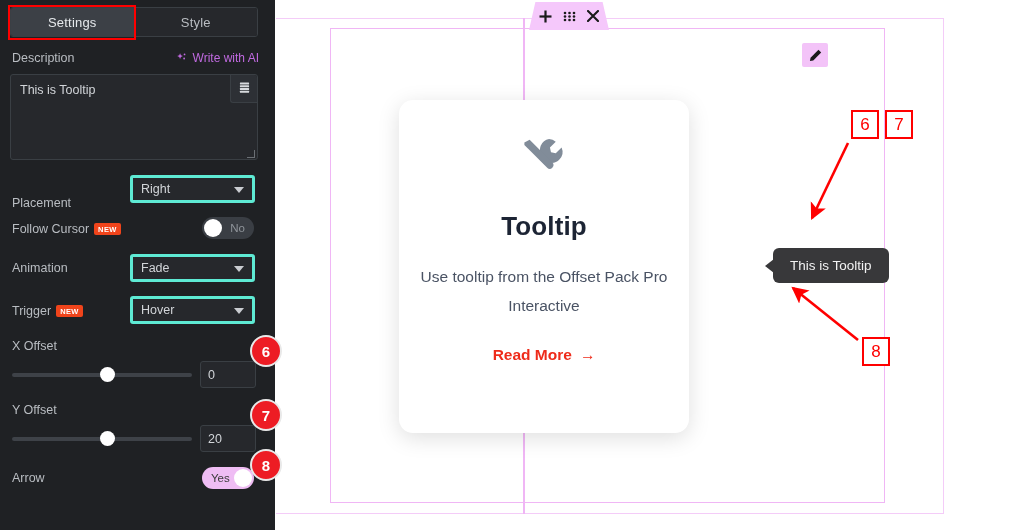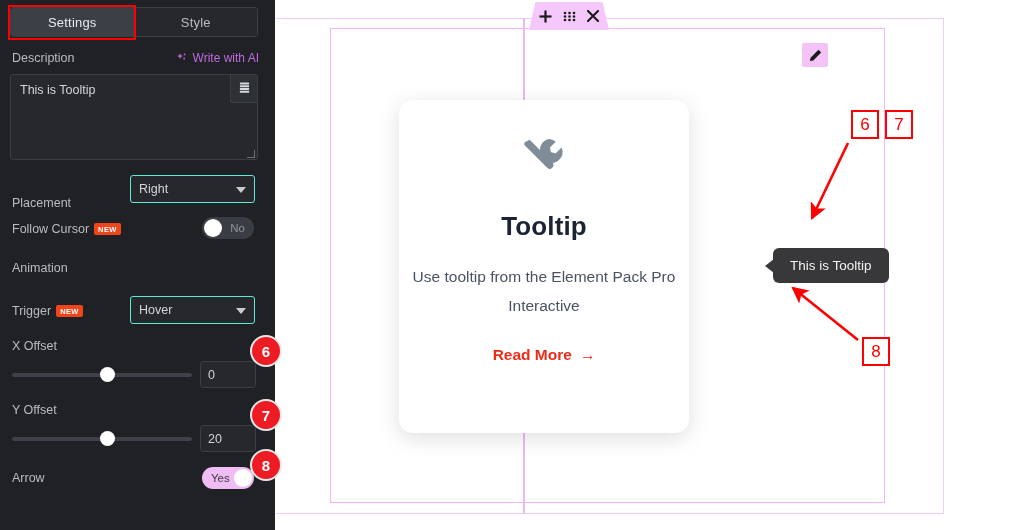--- a/index.html
+++ b/index.html
@@ -91,21 +91,21 @@
     width: 8px; height: 8px;
     border-right: 1px solid #6b7075;
     border-bottom: 1px solid #6b7075;
     transform: skewX(-0deg);
   }
 
   .select {
     position: absolute;
     width: 125px; height: 28px;
     background: #26282c;
-    border: 1px solid #5eead4;
+    border: 3px solid #5eead4;
     border-radius: 3px;
     display: flex; align-items: center;
     padding: 0 8px;
     font-size: 12.5px; color: #d2d5d9;
     cursor: pointer;
   }
   .select .caret {
     position: absolute; right: 8px; top: 50%;
     margin-top: -2px;
     width: 0; height: 0;
@@ -327,20 +327,24 @@
 
       <div class="row-label" style="left:12px; top:222px;">
         <span>Follow Cursor</span><span class="badge-new">NEW</span>
       </div>
       <div class="toggle off" style="left:202px; top:217px;">
         <span class="knob"></span>
         <span class="t-label" style="margin-left:20px;">No</span>
       </div>
 
       <div class="row-label" style="left:12px; top:261px;">Animation</div>
+      <div class="select" style="left:130px; top:254px;">
+        <span>Fade</span>
+        <span class="caret"></span>
+      </div>
 
       <div class="row-label" style="left:12px; top:304px;">
         <span>Trigger</span><span class="badge-new">NEW</span>
       </div>
       <div class="select" style="left:130px; top:296px;">
         <span>Hover</span>
         <span class="caret"></span>
       </div>
 
       <div class="row-label" style="left:12px; top:339px;">X Offset</div>
@@ -418,21 +422,21 @@
         <svg width="54" height="54" viewBox="0 0 54 54">
           <g fill="#818c99">
             <path d="M33.5 3.5 a13.5 13.5 0 0 0 -8.6 21.2 l-3.3 3.3 l7.4 7.4 l3.3 -3.3 a13.5 13.5 0 0 0 16.5 -18.2 l-7.1 7.1 l-5.8 -1.3 l-1.3 -5.8 l7.1 -7.1 a13.5 13.5 0 0 0 -8.2 -3.3 z" transform="translate(-2,-1) scale(0.82) translate(8,5)"></path>
             <path d="M6 7.5 L12.5 4 L41 32.5 a4.6 4.6 0 0 1 -6.5 6.5 L6 10.5 Z" transform="translate(1,2) scale(0.80) translate(2,2)"></path>
             <circle cx="10.5" cy="43" r="2.1" fill="#ffffff"></circle>
           </g>
         </svg>
       </div>
       <div class="card-title">Tooltip</div>
       <div class="card-desc">
-        <div>Use tooltip from the Element Pack Pro</div>
+        <div>Use tooltip from the Offset Pack Pro</div>
         <div>Interactive</div>
       </div>
       <div class="card-link">
         <span>Read More</span>
         <span>→</span>
       </div>
     </div>
 
     <div class="tooltip-pop">
       <span class="tail"></span>

